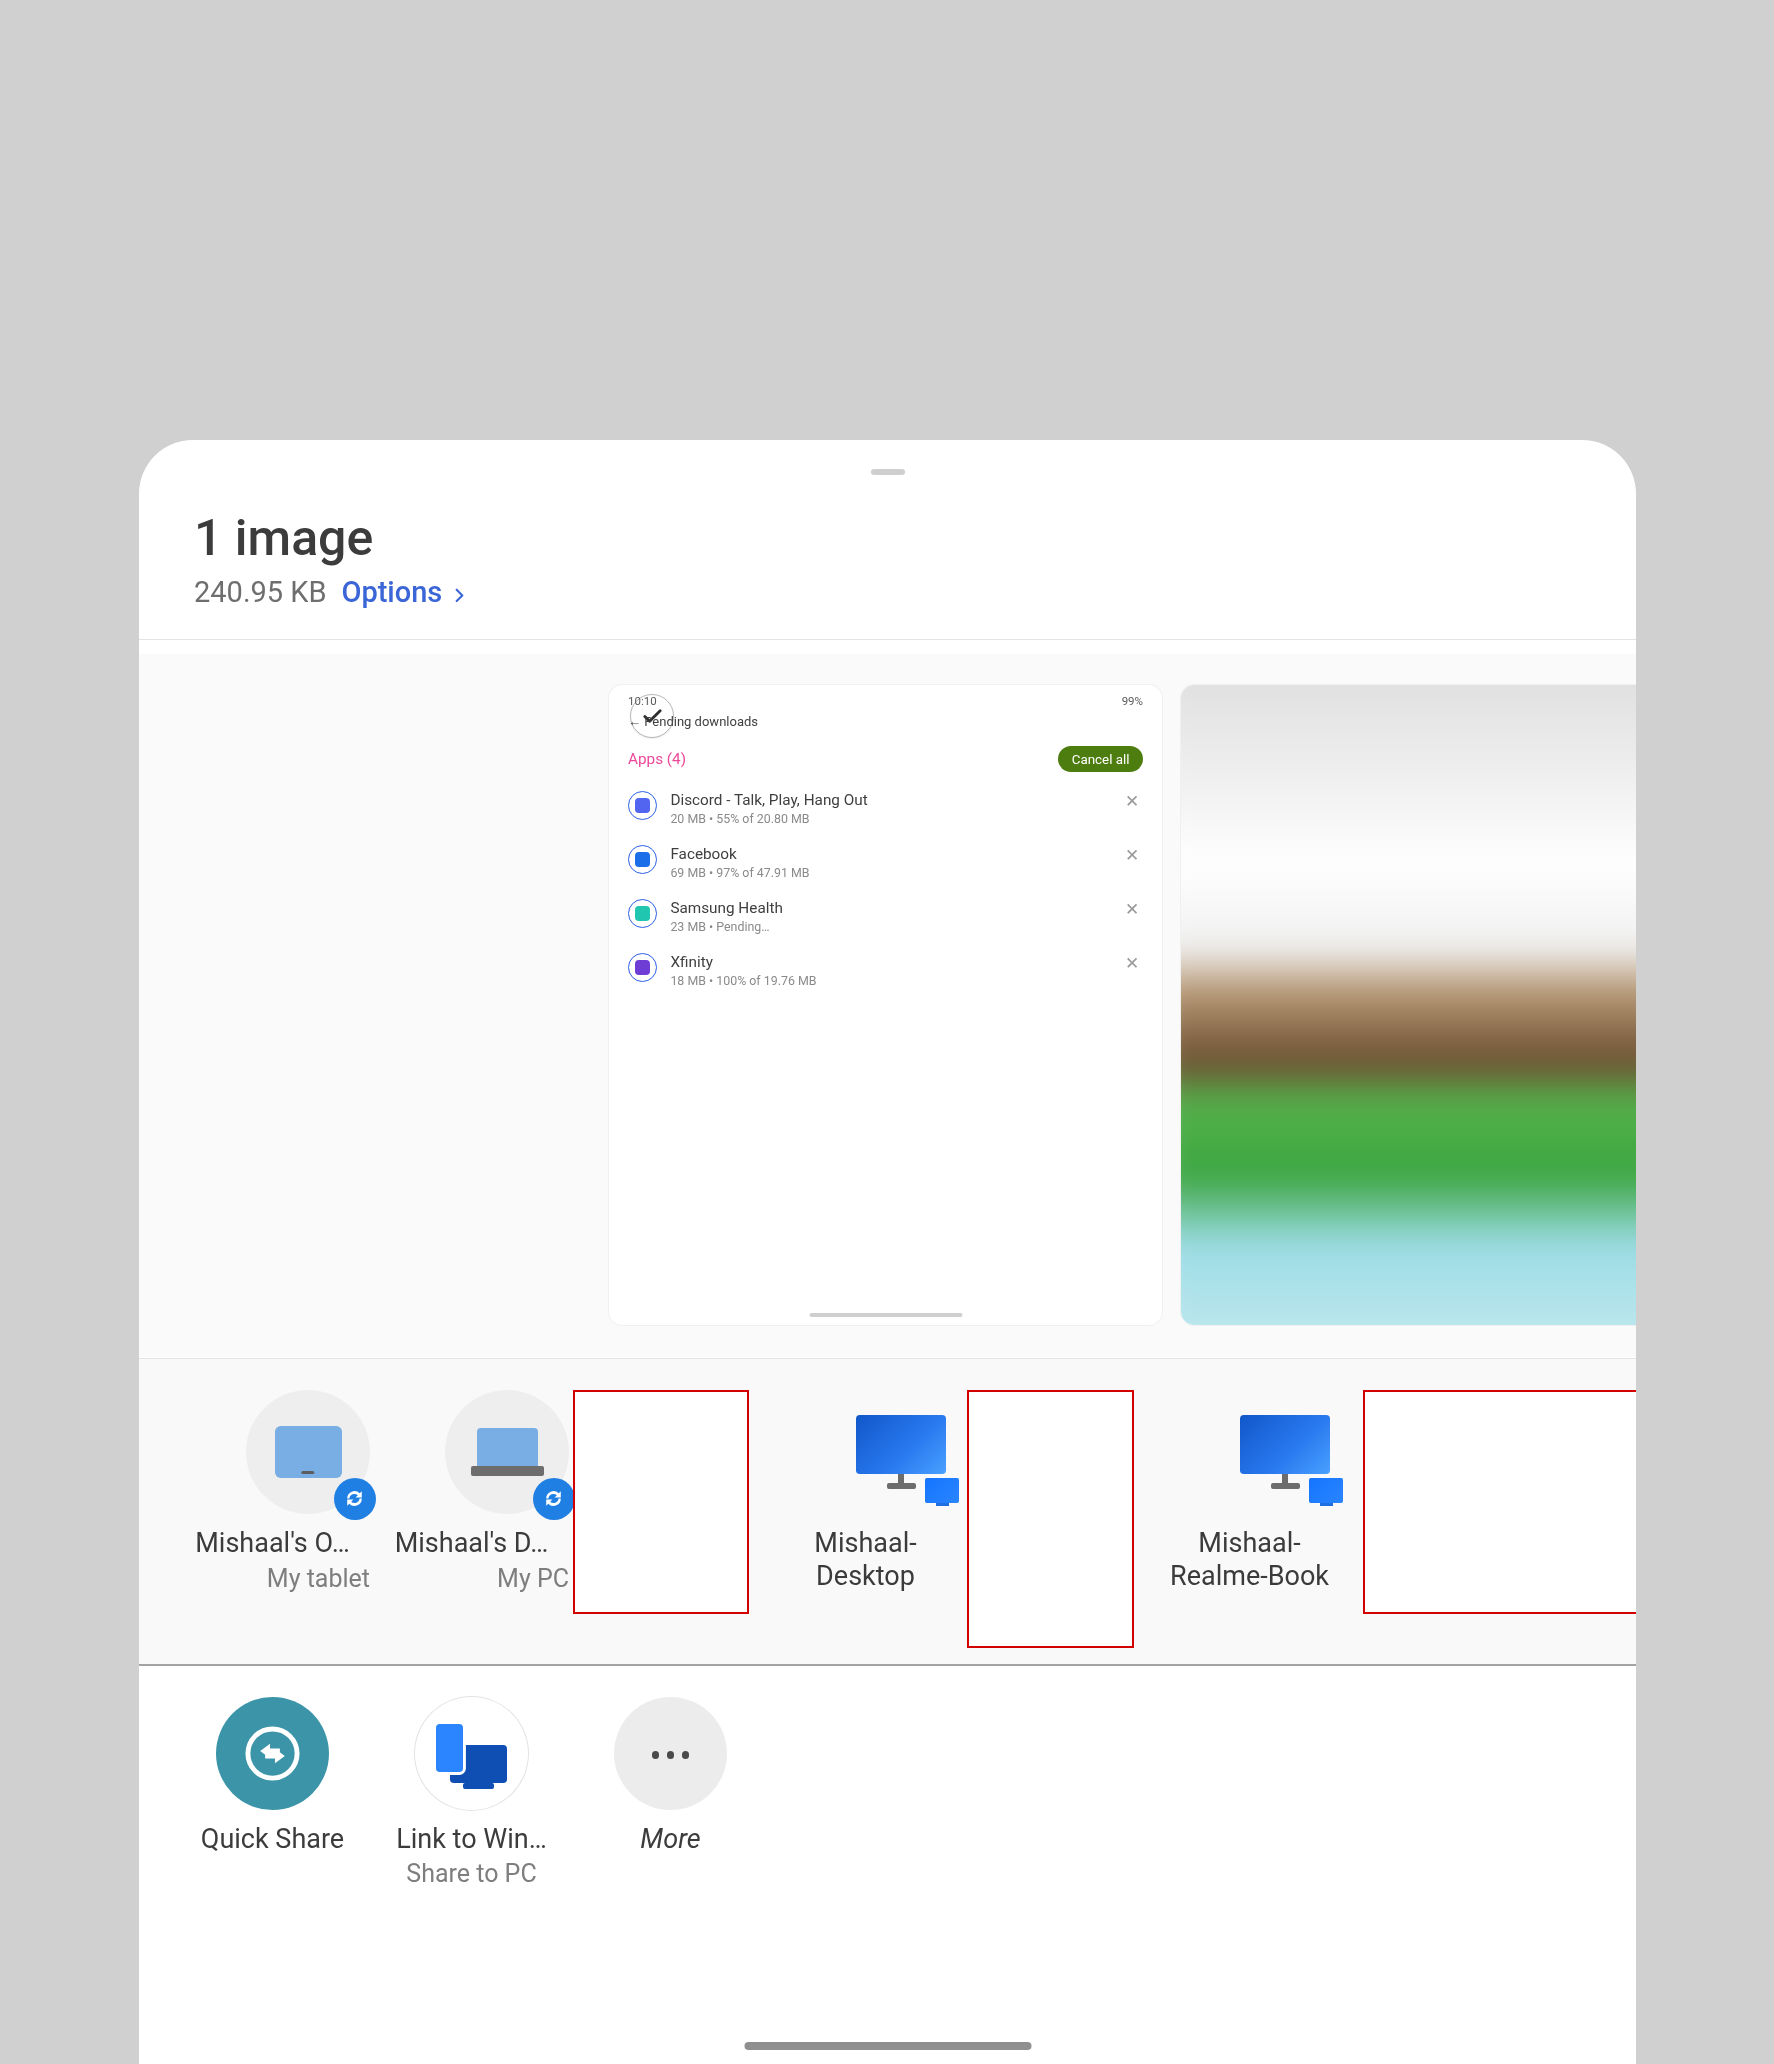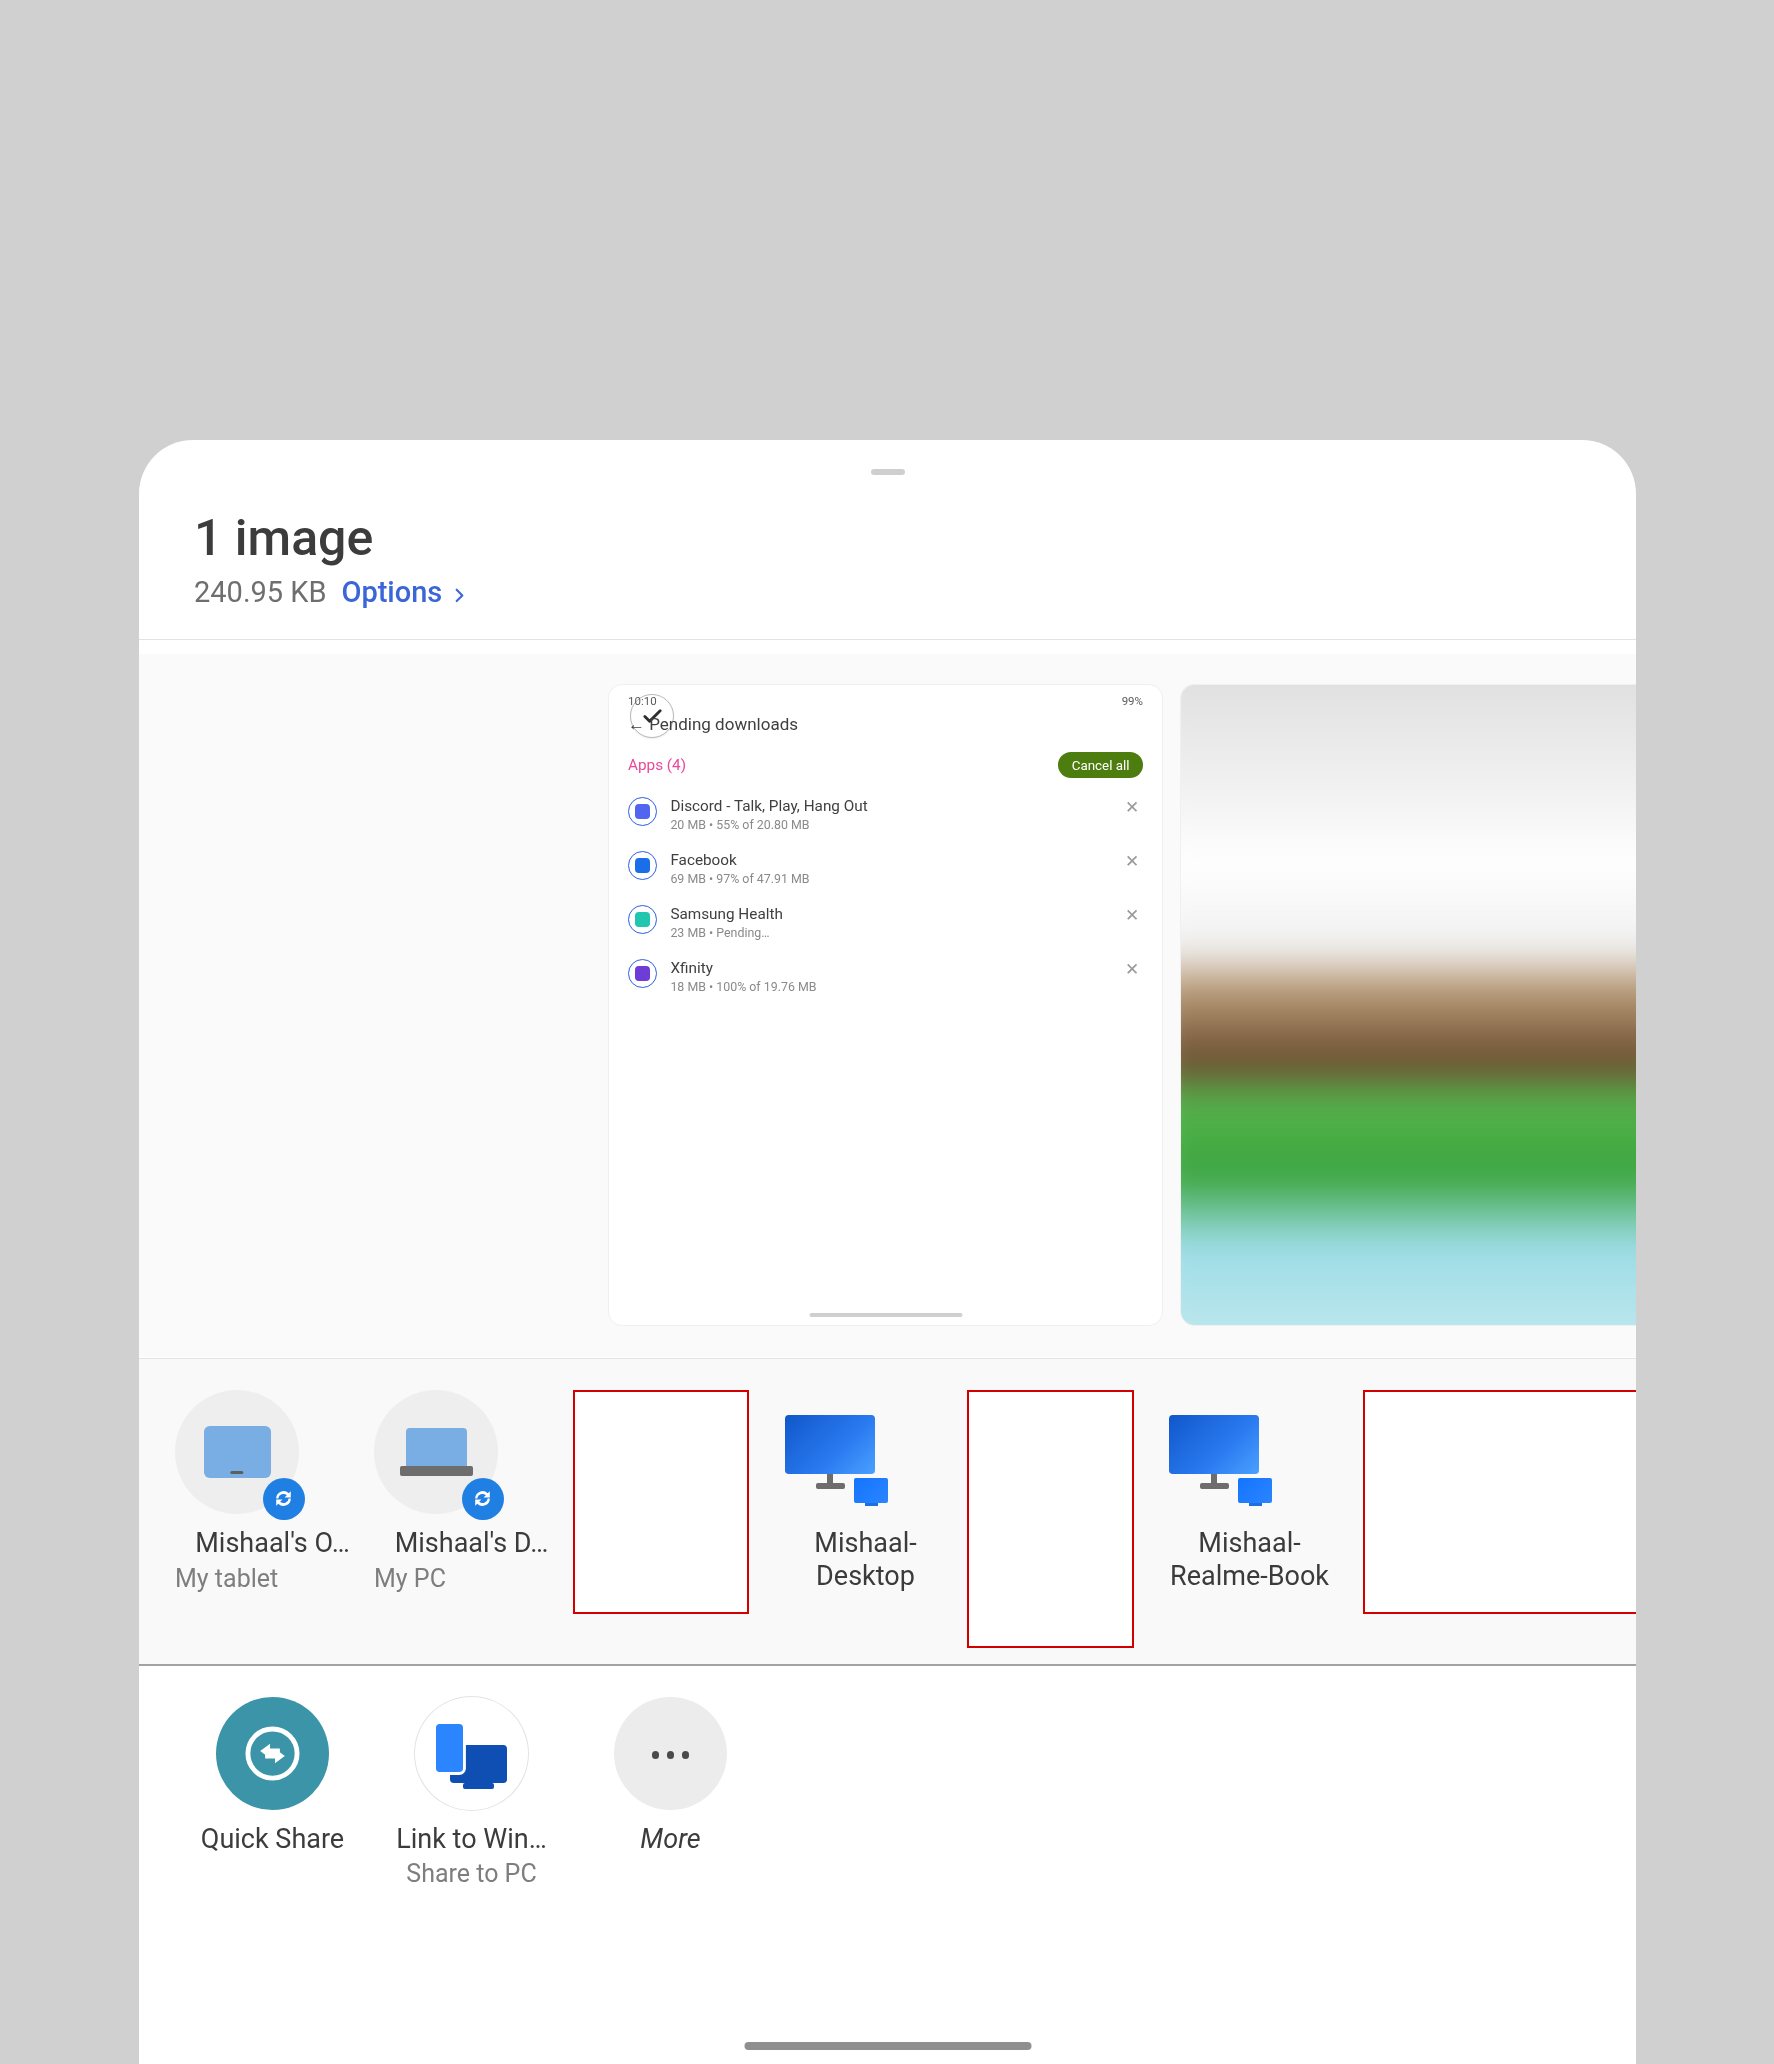--- a/index.html
+++ b/index.html
@@ -111,21 +111,21 @@
     border-radius: 50%;
     display: flex;
     align-items: center;
     justify-content: center;
     box-shadow: 0 1px 1.9px rgba(0,0,0,0.08);
   }
   .selected-badge svg { width: 23px; height: 23px; }
   
   .mini-ss { position: absolute; inset: 0; padding: 9.6px 19px; font-size: 13.4px; color:#3f3f3f;}
   .mini-ss .status-bar { display:flex; justify-content:space-between; font-size:11.5px; color:#5a5a5a; }
-  .mini-ss .topline { font-size: 17px; margin-top: 5.7px; }
+  .mini-ss .topline { font-size: 13px; margin-top: 5.7px; }
   .mini-ss .row-hdr { display:flex; justify-content:space-between; align-items:center; margin-top: 17px;}
   .mini-ss .apps-label { font-size: 15.3px; color:#ec4899; }
   .mini-ss .cancel-pill { background:#4d7c0f; color:#fff; border-radius:17px; padding:5.7px 13.4px; font-size:13.4px;}
   .mini-ss .dl-item { display:flex; align-items:flex-start; margin-top:19px;justify-content:space-between;}
   .mini-ss .dl-icon { width:27px; height:27px; border-radius:50%; border:1.9px solid #2a5fe6; margin-right:13.4px; display:flex; align-items:center; justify-content:center; }
   .mini-ss .dl-icon .inner { width:15.3px; height:15.3px; border-radius:3.8px; }
   .mini-ss .dl-text { flex:1; }
   .mini-ss .dl-name { font-size:15.3px; }
   .mini-ss .dl-sub { font-size:12.4px; color:#8a8a8a; margin-top:1.9px;}
   .mini-ss .dl-close { color:#9a9a9a; font-size:17px; padding:0 3.8px;}
@@ -156,21 +156,21 @@
     height: 306px;
     background: #f9f9f9;
     border-top: 1px solid #e3e3e5;
   }
   .device {
     position:absolute;
     top: 31px;
     width: 195px;
     display:flex;
     flex-direction:column;
-    align-items:flex-start;
+    align-items:flex-end;
     text-align:center;
   }
   .dev-icon-wrap { position:relative; width:124px; height:124px; }
   .dev-circle { width:124px; height:124px; border-radius:50%; background:#eeeeee; display:flex; align-items:center; justify-content:center; }
   .dev-badge {
     position:absolute; right:-5.7px; bottom:-5.7px;
     width:42px; height:42px; border-radius:50%; background:#1f7fe3;
     display:flex; align-items:center; justify-content:center;
   }
   .dev-badge svg { width:25px; height:25px; }

